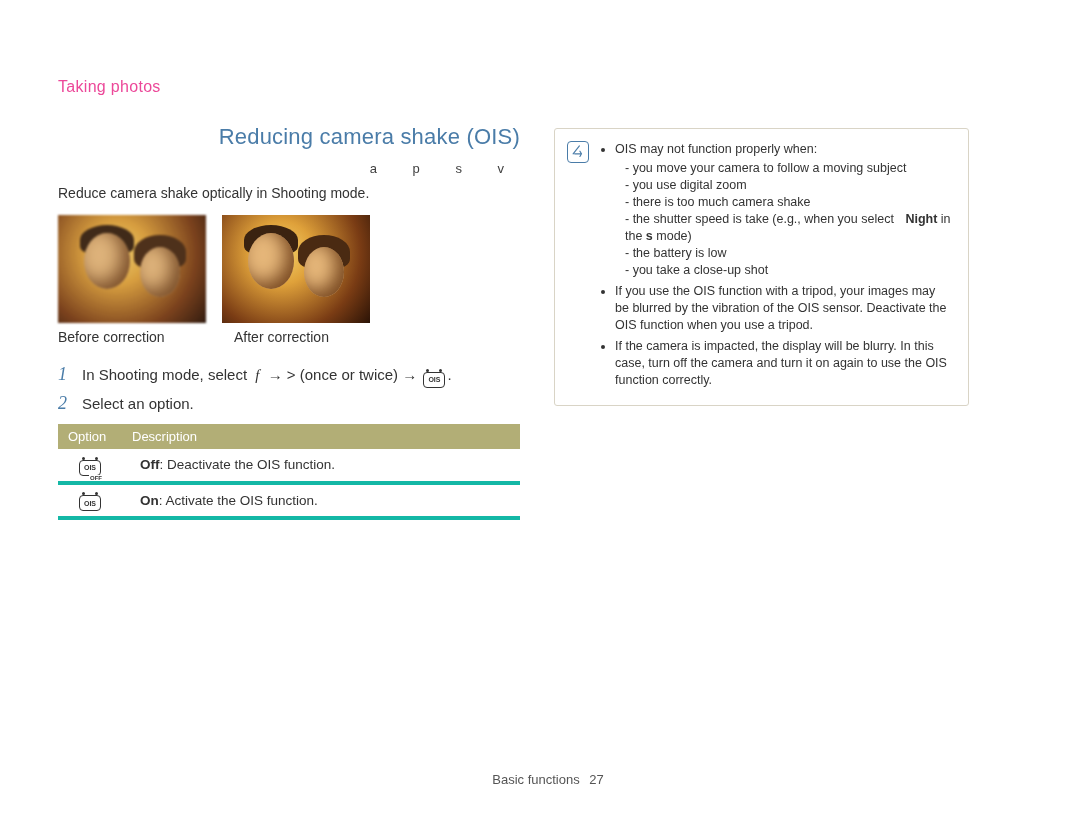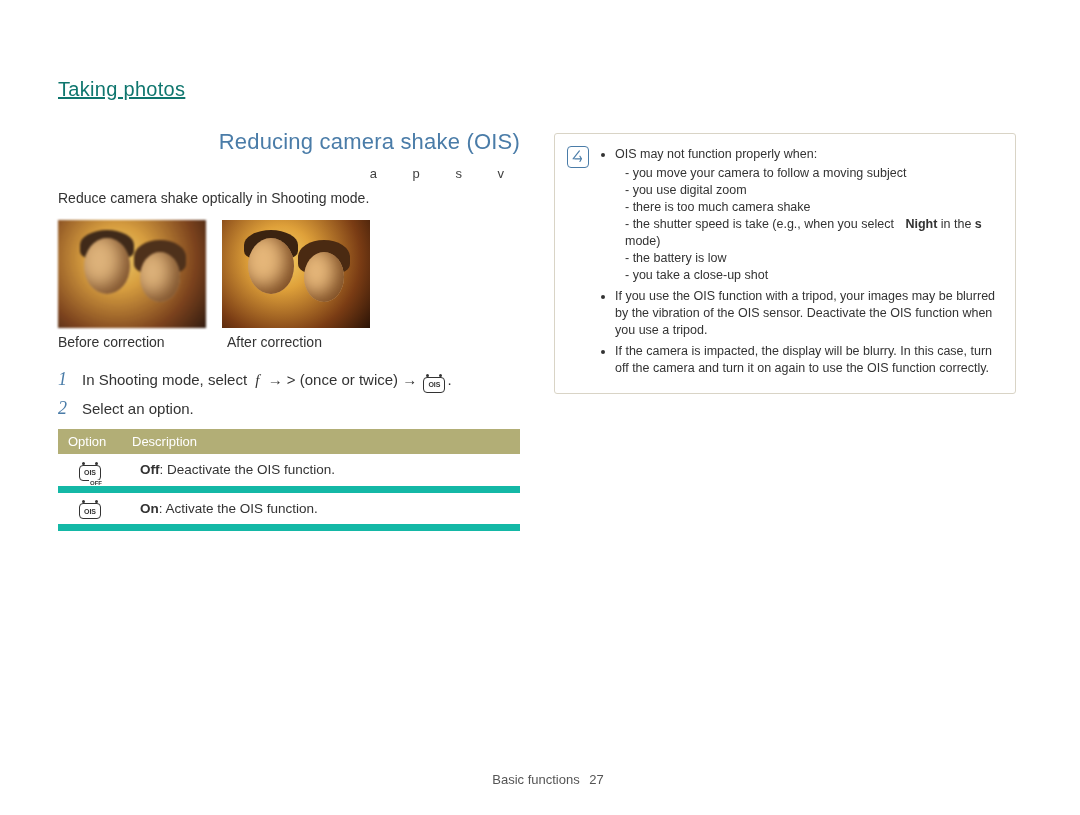--- a/index.html
+++ b/index.html
@@ -6,50 +6,49 @@
   body {
     font-family: Arial, Helvetica, sans-serif;
     width: 1080px;
     height: 815px;
     background: #fff;
     color: #333;
     position: relative;
     padding: 78px 58px 40px 58px;
   }
   .breadcrumb {
-    color: #0f766e;
-    font-size: 20px;
+    color: #ec4899;
+    font-size: 16px;
     font-weight: 300;
     letter-spacing: 0.3px;
     margin-bottom: 28px;
-    text-decoration: underline;
   }
   .columns {
     display: flex;
     gap: 34px;
   }
   .col-left { width: 462px; }
-  .col-right { width: 462px; }
+  .col-right { width: 415px; }
   h1.title { font-weight: 400; font-size: 22px; color: #4a7ca8; letter-spacing: .2px; }
   .title-line { display:flex; align-items:flex-end; gap:14px;flex-direction:column; }
   .mode-letters { color:#404040; font-size:13px; letter-spacing: 16px; position:relative; top:-3px; }
   .intro { font-size: 14px; color:#333; margin-top:6px; }
   .img-row { display:flex; gap:16px; margin-top:14px; }
   .photo {
     width: 148px; height: 108px;
     background: radial-gradient(circle at 40% 35%, #f6d36a 0%, #dfa13a 28%, #7a3c14 70%, #2b1306 100%);
     position:relative; overflow:hidden;
   }
   .photo.blur { filter: blur(1.2px) contrast(.92); }
   .face1, .face2 { position:absolute; border-radius:50%; background:#e6b77a; }
   .face1 { width:46px; height:56px; left:26px; top:18px; box-shadow: inset -8px -6px 18px #7a4a22; }
   .face2 { width:40px; height:50px; left:82px; top:32px; box-shadow: inset -8px -6px 18px #7a4a22; }
   .hair1 { position:absolute; width:54px; height:30px; left:22px; top:10px; background:#3b2310; border-radius:50% 50% 30% 30%; }
   .hair2 { position:absolute; width:52px; height:34px; left:76px; top:20px; background:#4a2a12; border-radius:50% 50% 30% 30%; }
-  .caption-row { display:flex; gap:21px; margin-top:6px; font-size:14px; color:#333; }
+  .caption-row { display:flex; gap:28px; margin-top:6px; font-size:14px; color:#333; }
   .caption-row span { width:148px; }
   .steps { margin-top:20px; }
   .step { display:flex; gap:10px; font-size:15px; color:#333; margin-bottom:8px; align-items:flex-start; }
   .num { font-style: italic; font-family: Georgia, 'Times New Roman', serif; color:#4a7ca8; font-size:18px; line-height:18px; min-width:14px; }
   .step-text { flex:1; line-height:20px; }
   .ois-chip {
     display:inline-flex; align-items:center; justify-content:center;
     width:22px; height:16px; border:1.5px solid #333; border-radius:4px;
     font-size:7px; font-weight:bold; position:relative; top:2px; margin:0 2px;
   }
@@ -58,21 +57,21 @@
   }
   .ois-chip::before { left:2px; }
   .ois-chip::after { right:2px; }
   .ois-chip .sub { position:absolute; bottom:-6px; right:-3px; font-size:6px; background:#fff; padding:0 1px; }
   table.opt { width:100%; border-collapse: collapse; margin-top:10px; font-size:13.5px; }
   table.opt th {
     background:#b2ae76; color:#fff; font-weight:400; text-align:left;
     padding:5px 10px; font-size:13px;
   }
   table.opt th:first-child { width:64px; }
-  table.opt td { padding:7px 10px; border-bottom:7px solid #14b8a6; vertical-align:middle; }
+  table.opt td { padding:7px 10px; border-bottom:4px solid #14b8a6; vertical-align:middle; }
   table.opt td:first-child { text-align:center; }
   .notebox {
     border:1px solid #d9d4c6; border-radius:3px; padding:12px 16px 12px 46px;
     position:relative; font-size:12.5px; line-height:17px; color:#333;
     margin-top:4px;
   }
   .note-icon {
     position:absolute; left:12px; top:12px; width:22px; height:22px;
     border:1.5px solid #4a7ca8; border-radius:4px; color:#4a7ca8;
     display:flex; align-items:center; justify-content:center;

